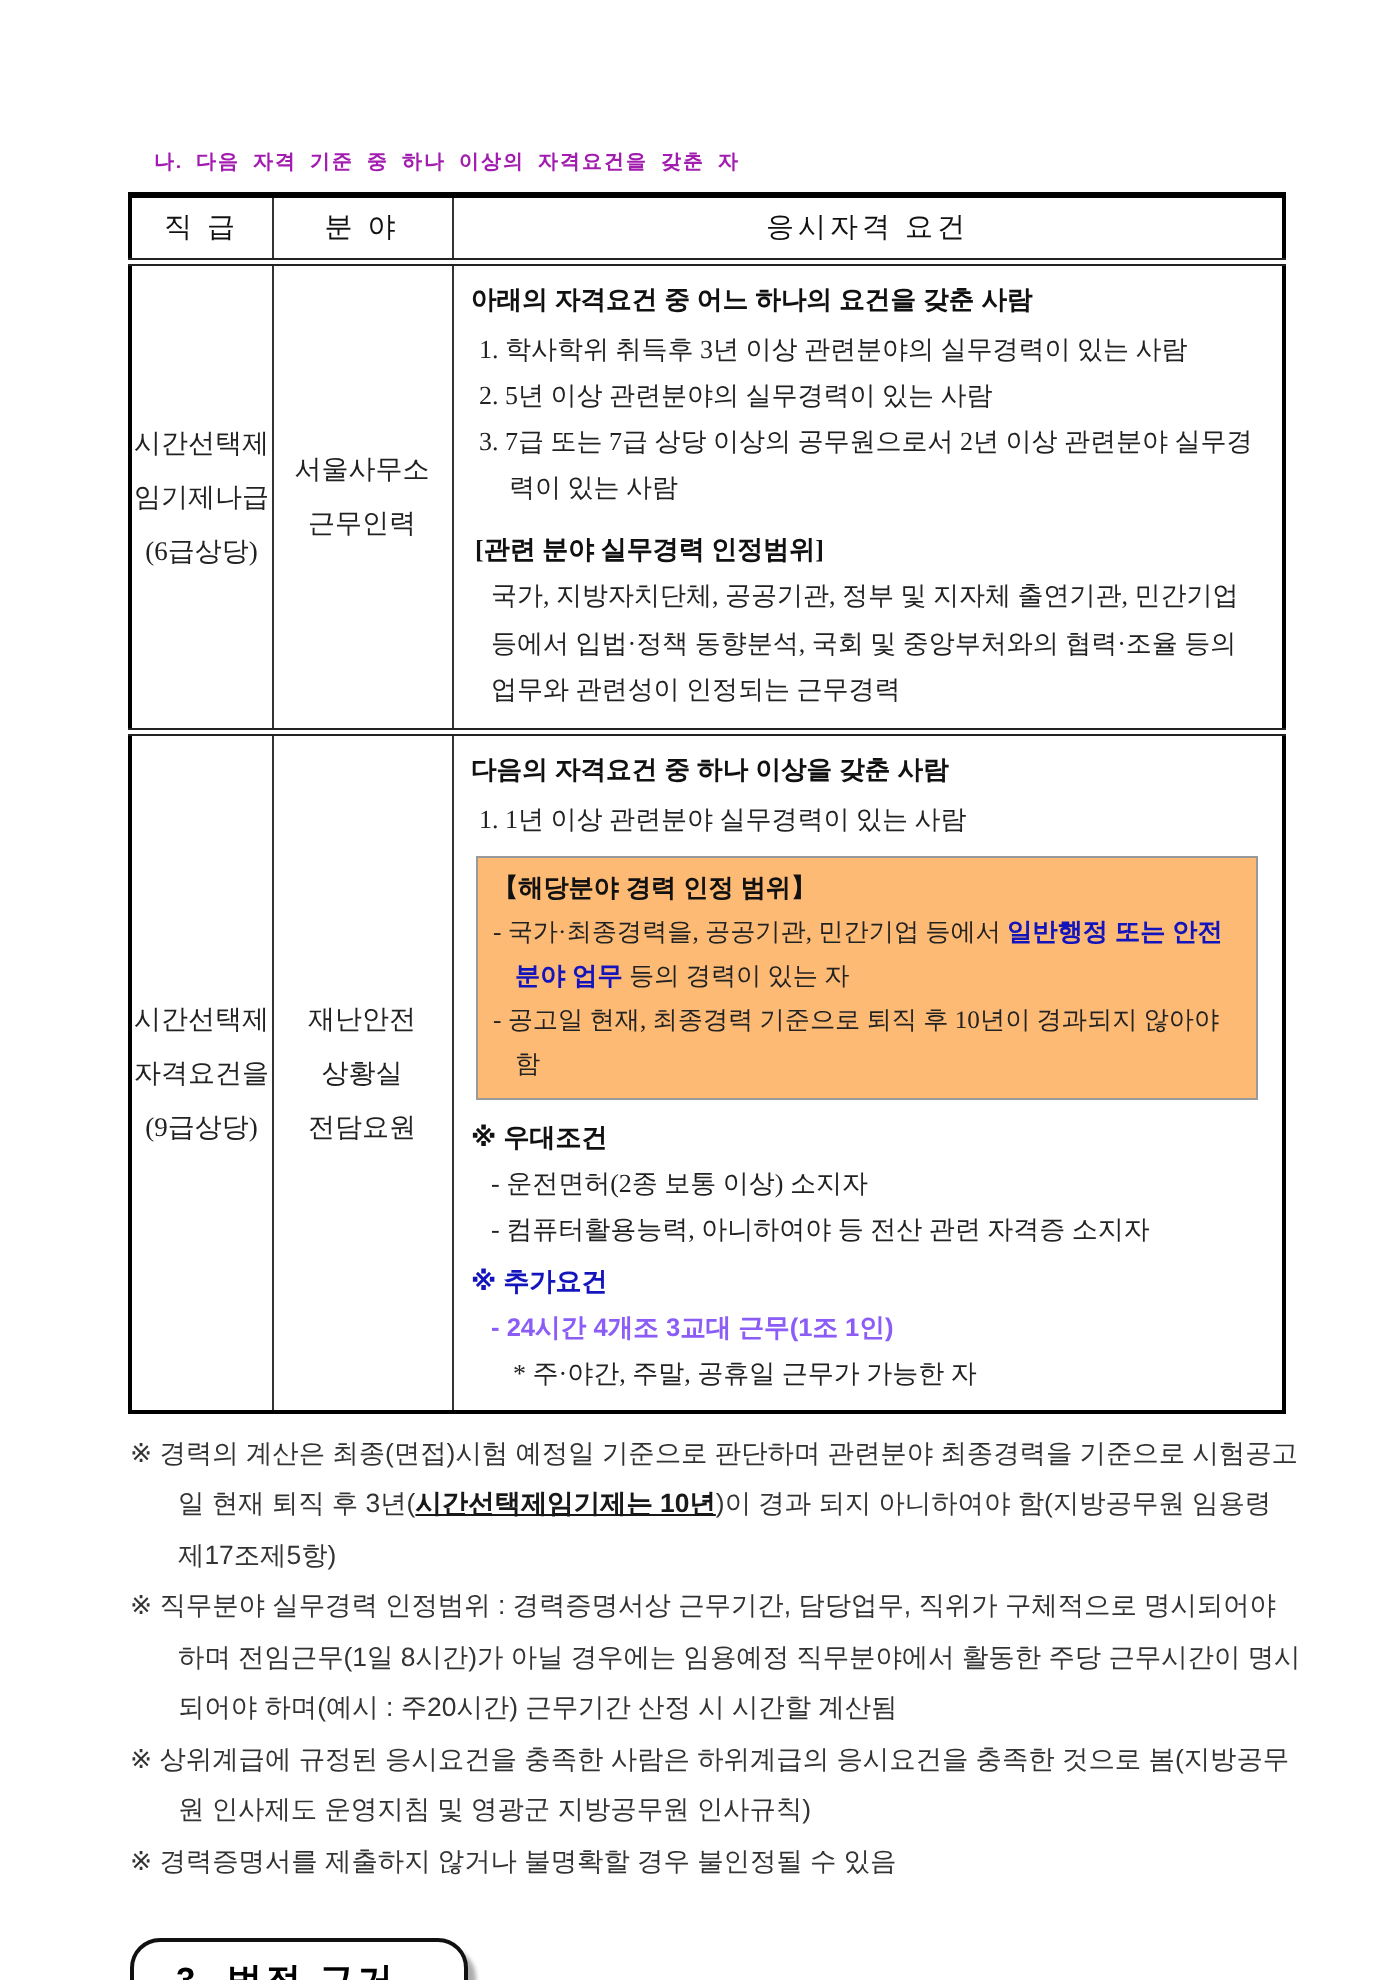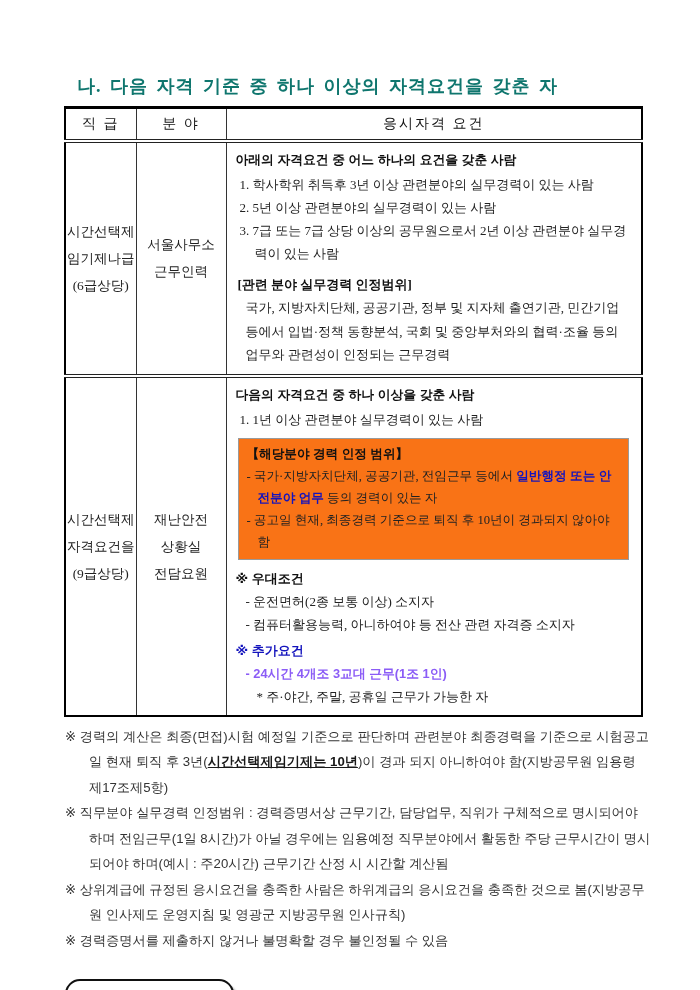--- a/index.html
+++ b/index.html
@@ -5,22 +5,22 @@
   html,body{margin:0;padding:0;}
   body{
     width:700px;height:990px;overflow:hidden;background:#ffffff;
     font-family:"Liberation Serif","DejaVu Serif",serif;color:#1a1a1a;
     -webkit-font-smoothing:antialiased;
   }
   .doc{padding:74px 58px 0 64px;}
 
   
   .sec-title{
-    font-size:18px;font-weight:bold;letter-spacing:1px;word-spacing:3px;
-    margin:0 0 8px 13px;color:#0f766e;
+    font-size:10px;font-weight:bold;letter-spacing:1px;word-spacing:3px;
+    margin:0 0 8px 13px;color:#a21caf;
   }
 
   
   table.qual{
     border-collapse:collapse;table-layout:fixed;width:577px;
     border-top:3px solid #000;border-bottom:2px solid #000;
     border-left:2px solid #000;border-right:2px solid #000;
   }
   table.qual col.c-rank{width:71px;}
   table.qual col.c-field{width:90px;}
@@ -46,21 +46,21 @@
     font-family:"Liberation Sans","DejaVu Sans",sans-serif;
     font-weight:bold;font-size:12.8px;line-height:22px;margin:1px 0 2px;color:#111;
   }
   .q-item{
     margin-left:4px;padding-left:15px;text-indent:-15px;line-height:23px;
   }
   .scope-title{font-weight:bold;font-size:13px;margin:9px 0 0 2px;line-height:22px;color:#111;}
   .scope-body{margin:0 2px 0 10px;line-height:23.5px;}
 
   .gray-box{
-    background:#f97316;border:1px solid #9a9a9a;
+    background:#fdba74;border:1px solid #9a9a9a;
     margin:7px 4px 7px 2px;padding:5px 8px 6px;font-size:12.6px;
   }
   .gray-box .bt{
     font-family:"Liberation Sans","DejaVu Sans",sans-serif;
     font-weight:bold;font-size:12.6px;line-height:21px;color:#111;
   }
   .gray-box .bi{padding-left:11px;text-indent:-11px;line-height:22px;}
   .hl-blue{color:#1414bd;font-weight:bold;font-family:"Liberation Sans","DejaVu Sans",sans-serif;}
 
   .cond-title{
@@ -143,21 +143,21 @@
         <td class="field">
           <div>재난안전</div>
           <div>상황실</div>
           <div>전담요원</div>
         </td>
         <td class="req">
           <div class="intro">다음의 자격요건 중 하나 이상을 갖춘 사람</div>
           <div class="q-item">1. 1년 이상 관련분야 실무경력이 있는 사람</div>
           <div class="gray-box">
             <div class="bt">【해당분야 경력 인정 범위】</div>
-            <div class="bi"><span>- 국가·지방자치단체, 공공기관, 전임근무 등에서 </span><span class="hl-blue">일반행정 또는 안전분야 업무</span><span> 등의 경력이 있는 자</span></div>
+            <div class="bi"><span>- 국가·최종경력을, 공공기관, 민간기업 등에서 </span><span class="hl-blue">일반행정 또는 안전분야 업무</span><span> 등의 경력이 있는 자</span></div>
             <div class="bi">- 공고일 현재, 최종경력 기준으로 퇴직 후 10년이 경과되지 않아야 함</div>
           </div>
           <div class="cond-title">※ 우대조건</div>
           <div class="cond-item">- 운전면허(2종 보통 이상) 소지자</div>
           <div class="cond-item">- 컴퓨터활용능력, 아니하여야 등 전산 관련 자격증 소지자</div>
           <div class="cond-title blue">※ 추가요건</div>
           <div class="cond-item blue-bold">- 24시간 4개조 3교대 근무(1조 1인)</div>
           <div class="star-note">* 주·야간, 주말, 공휴일 근무가 가능한 자</div>
         </td>
       </tr>

